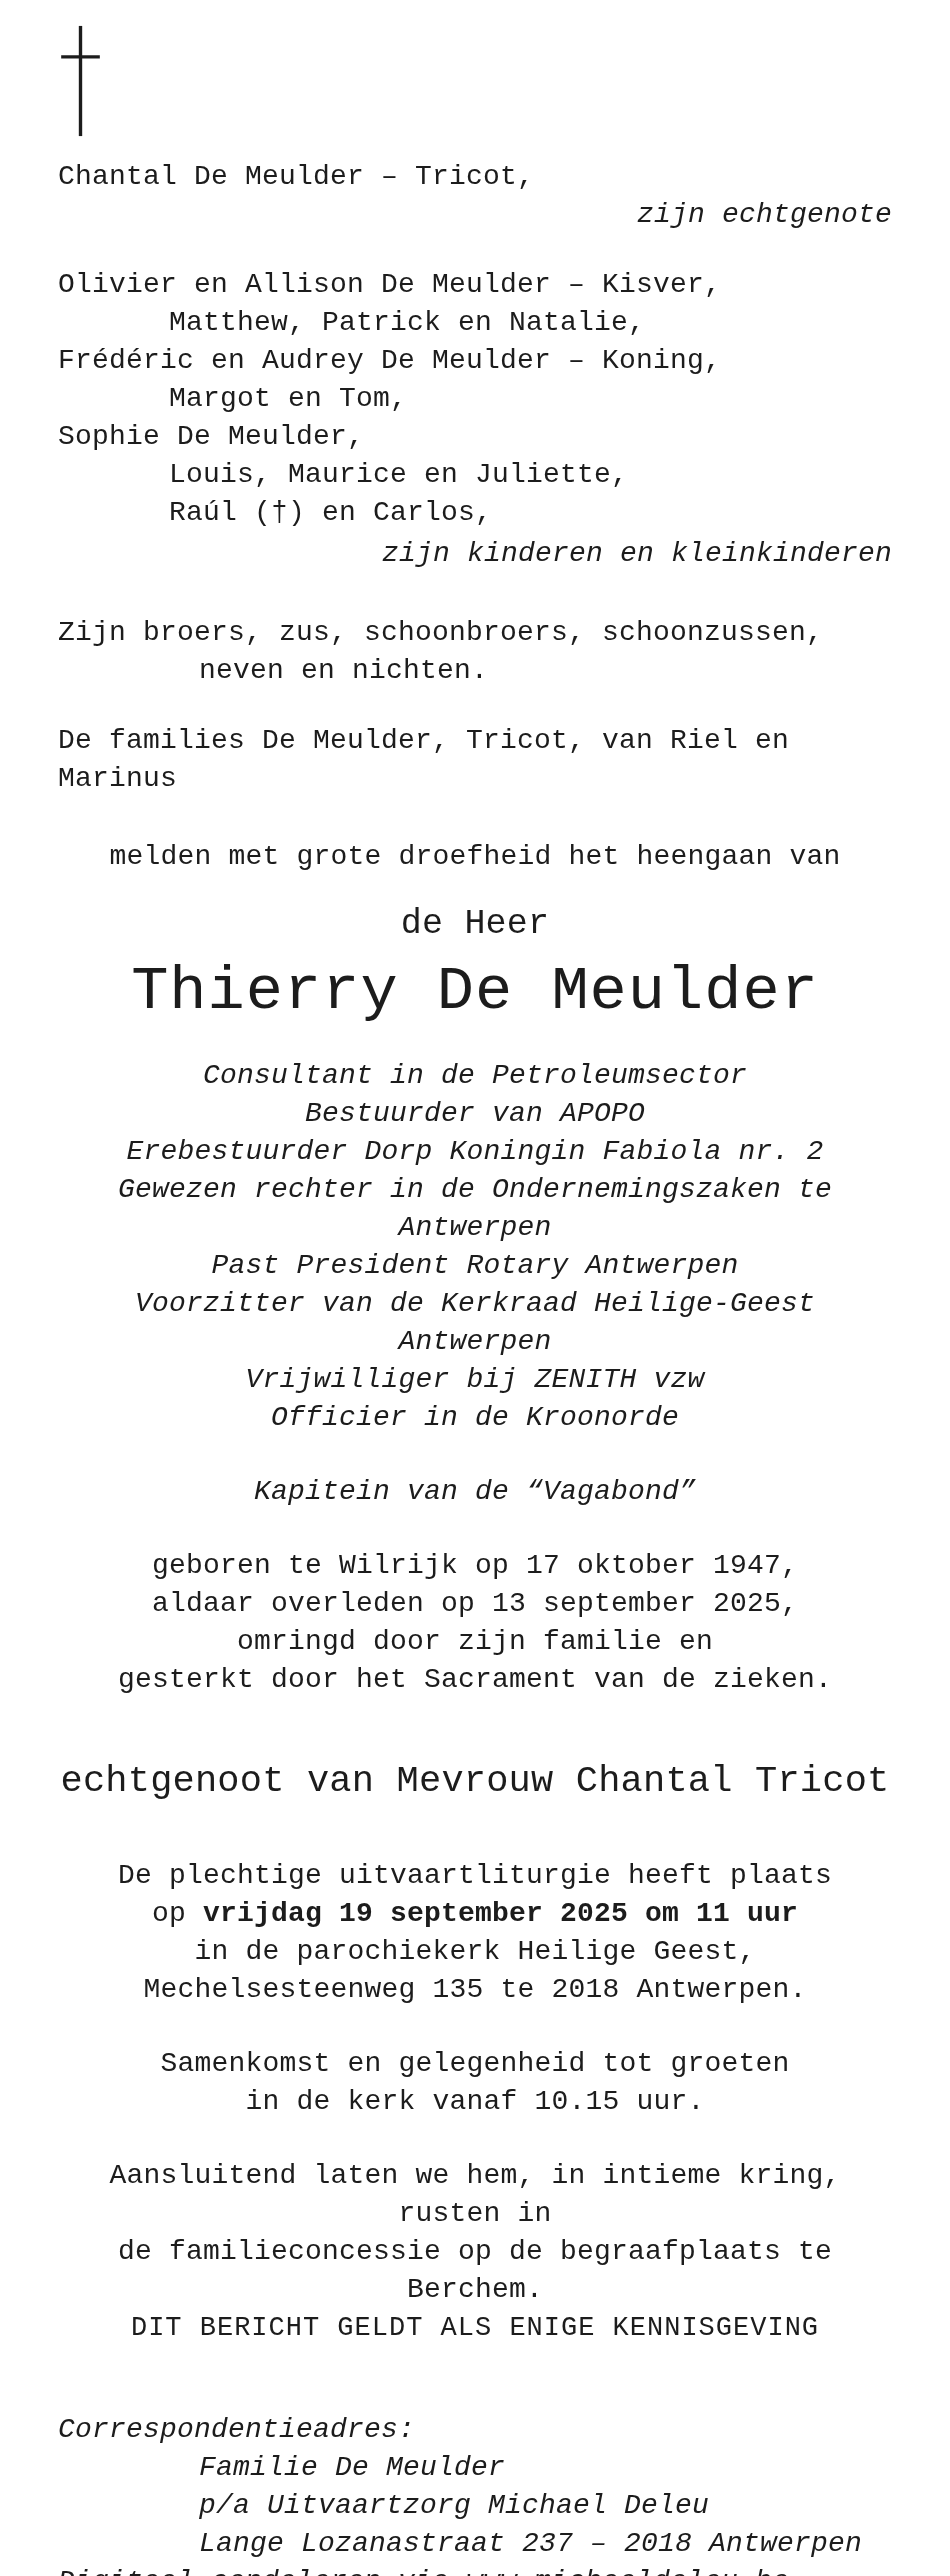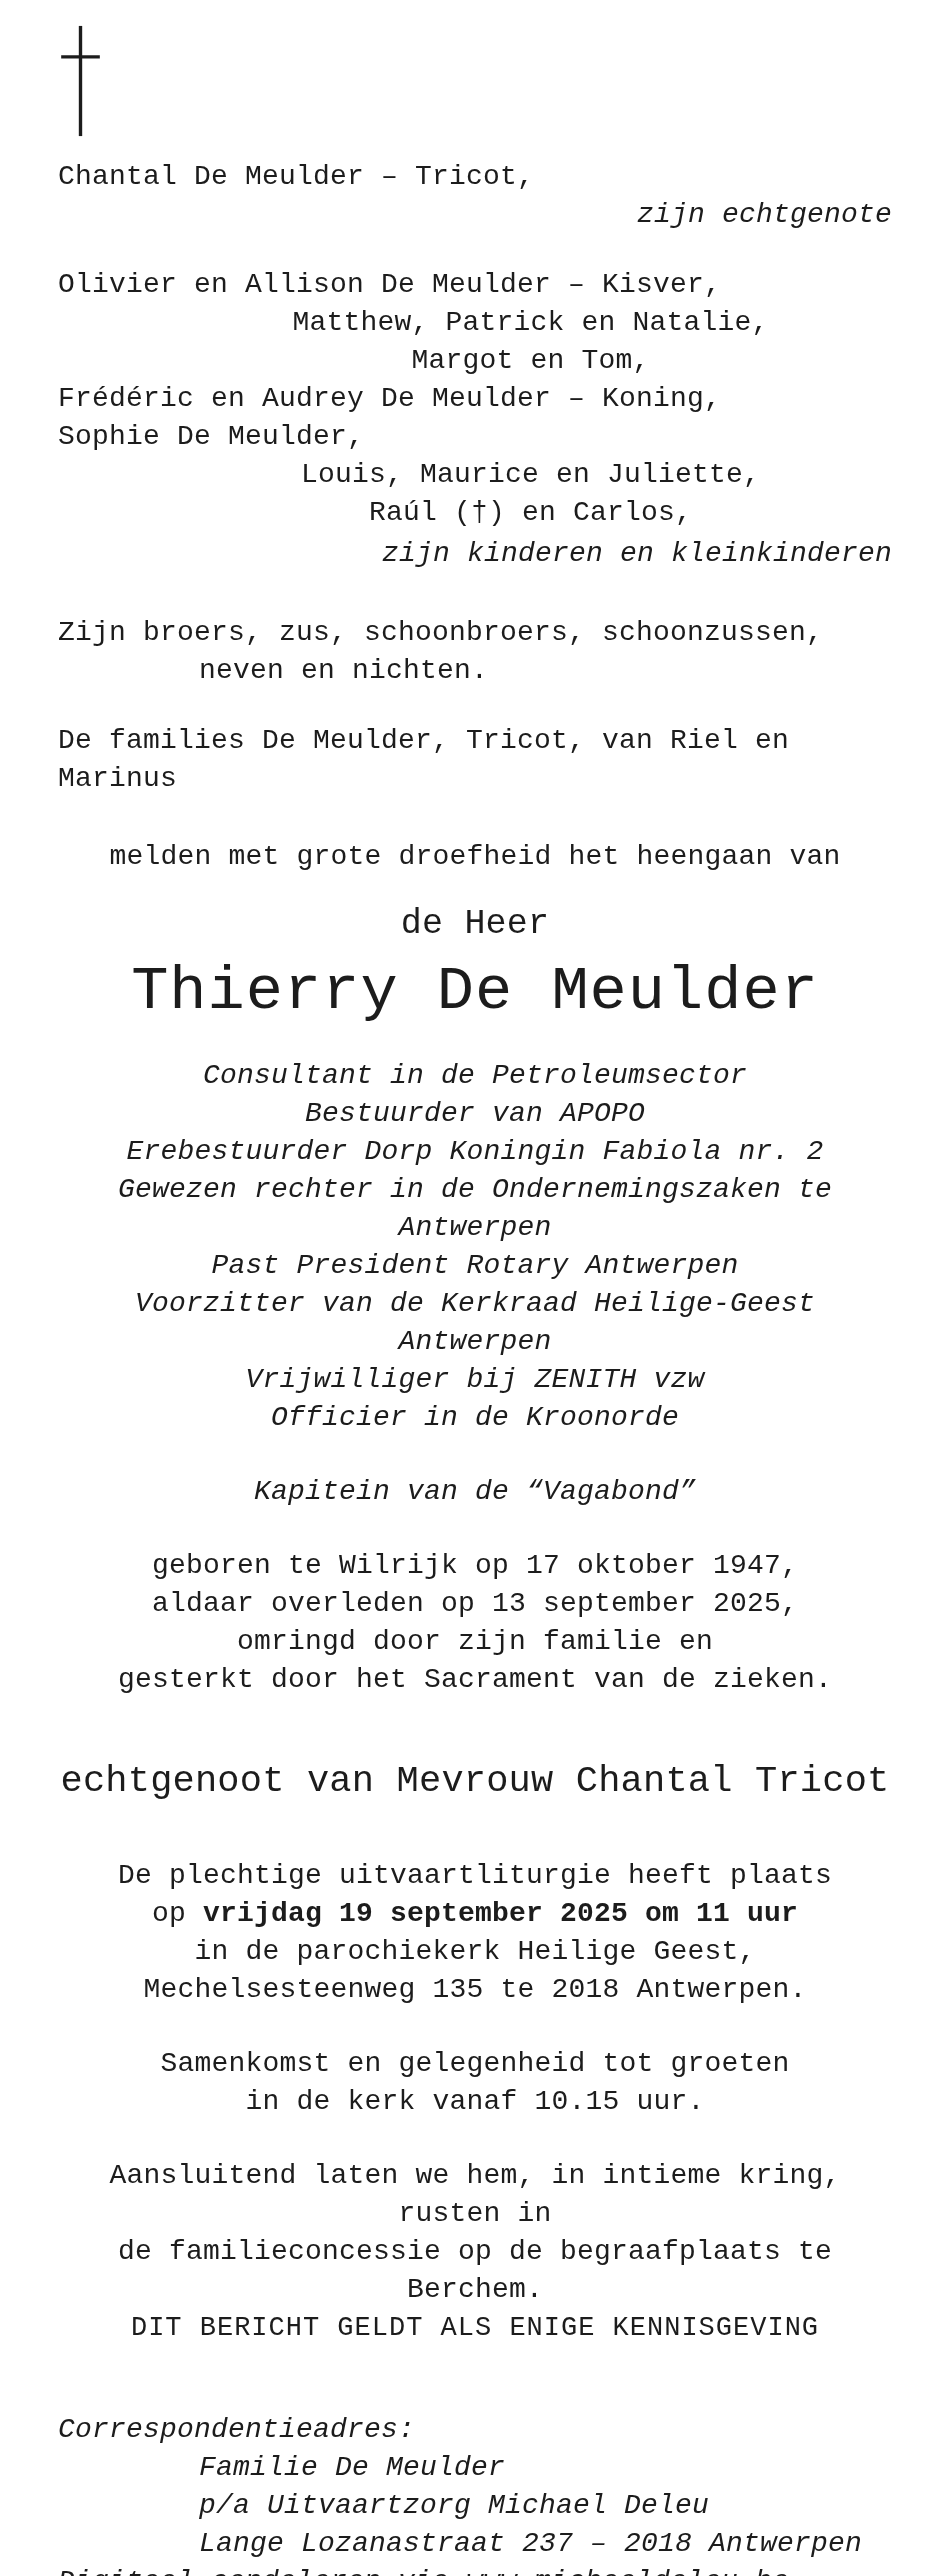--- a/index.html
+++ b/index.html
@@ -17,21 +17,21 @@
     color: #1c1c1c;
     font-family: Liberation Mono, monospace;
     font-size: 28px;
     letter-spacing: 0.2px;
   }
   .line { line-height: 38px; }
   .left   { text-align: left; }
   .right  { text-align: right; }
   .center { text-align: center; }
   .italic { font-style: italic; }
-  .indent    { padding-left: 111px; text-align: center; }
+  .indent    { padding-left: 111px; }
   .indent-lg { padding-left: 141px; }
 
   .cross-wrap { height: 116px; }
   .cross-wrap svg { display: block; }
 
   .spouse-block   { margin-top: 17.5px; }
   .children-block { margin-top: 32px; }
   .children-role  { margin-top: 3.9px; text-align: right; }
   .relatives-block{ margin-top: 41px; }
   .families-line  { margin-top: 32px; }
@@ -86,22 +86,22 @@
   </div>
 
   <div class="spouse-block">
     <div class="line left">Chantal De Meulder – Tricot,</div>
     <div class="line right italic">zijn echtgenote</div>
   </div>
 
   <div class="children-block">
     <div class="line left">Olivier en Allison De Meulder – Kisver,</div>
     <div class="line left indent">Matthew, Patrick en Natalie,</div>
+    <div class="line left">Frédéric en Audrey De Meulder – Koning,</div>
     <div class="line left indent">Margot en Tom,</div>
-    <div class="line left">Frédéric en Audrey De Meulder – Koning,</div>
     <div class="line left">Sophie De Meulder,</div>
     <div class="line left indent">Louis, Maurice en Juliette,</div>
     <div class="line left indent">Raúl (†) en Carlos,</div>
     <div class="line right italic children-role">zijn kinderen en kleinkinderen</div>
   </div>
 
   <div class="relatives-block">
     <div class="line left">Zijn broers, zus, schoonbroers, schoonzussen,</div>
     <div class="line left indent-lg">neven en nichten.</div>
   </div>

